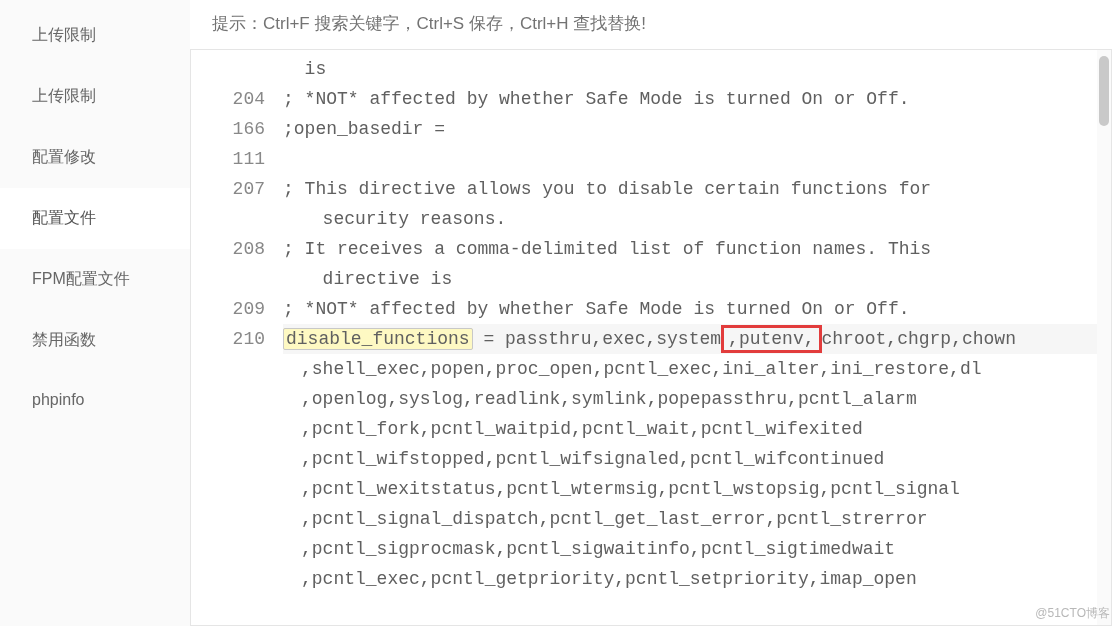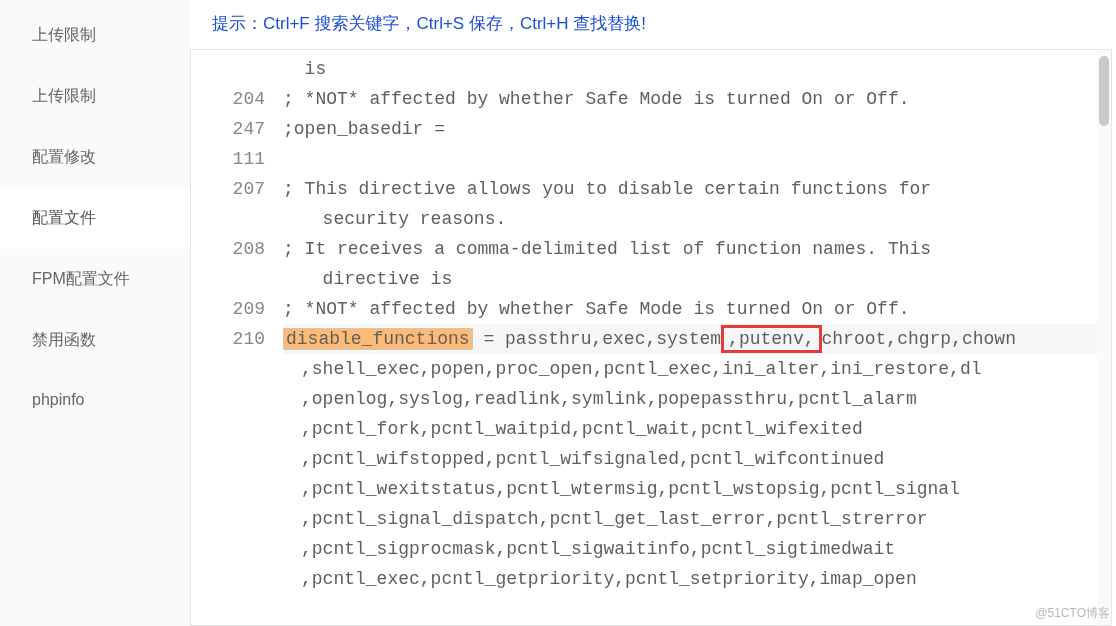--- a/index.html
+++ b/index.html
@@ -35,21 +35,21 @@
 }
 .main {
   flex: 1;
   display: flex;
   flex-direction: column;
   background: #fff;
   min-width: 0;
 }
 .hint {
   padding: 12px 22px 14px 22px;
-  color: #1d4ed8;
+  color: #737373;
   font-size: 17px;
 }
 .editor-wrap {
   flex: 1;
   border: 1px solid #e5e5e5;
   margin: 0 4px 0 0;
   position: relative;
   overflow: hidden;
 }
 .editor {
@@ -77,21 +77,21 @@
   padding-top: 4px;
   min-width: 0;
 }
 .code-line { height: 30px; display: block; white-space: pre; }
 .wrap-line { padding-left: 18px; }
 .hl-line { background: #f6f6f6; }
 .box-word {
   border: 1px solid #c8c8c8;
   border-radius: 2px;
   padding: 0 2px;
-  background: #fdba74;
+  background: #fef9c3;
 }
 .red-box {
   border: 3px solid #e23c3c;
   padding: 0 4px;
   display: inline-block;
   line-height: 22px;
   vertical-align: baseline;
 }
 .scrollbar {
   position: absolute;
@@ -131,21 +131,21 @@
       <div class="sidebar-item">禁用函数</div>
       <div class="sidebar-item">phpinfo</div>
     </div>
   <div class="main">
     <div class="hint">提示：Ctrl+F 搜索关键字，Ctrl+S 保存，Ctrl+H 查找替换!</div>
     <div class="editor-wrap">
       <div class="editor">
         <div class="gutter" id="gutter">
             <div></div>
             <div>204</div>
-            <div>247</div>
+            <div>166</div>
             <div>111</div>
             <div>207</div>
             <div></div>
             <div>208</div>
             <div></div>
             <div>209</div>
             <div>210</div>
             <div></div>
             <div></div>
             <div></div>

